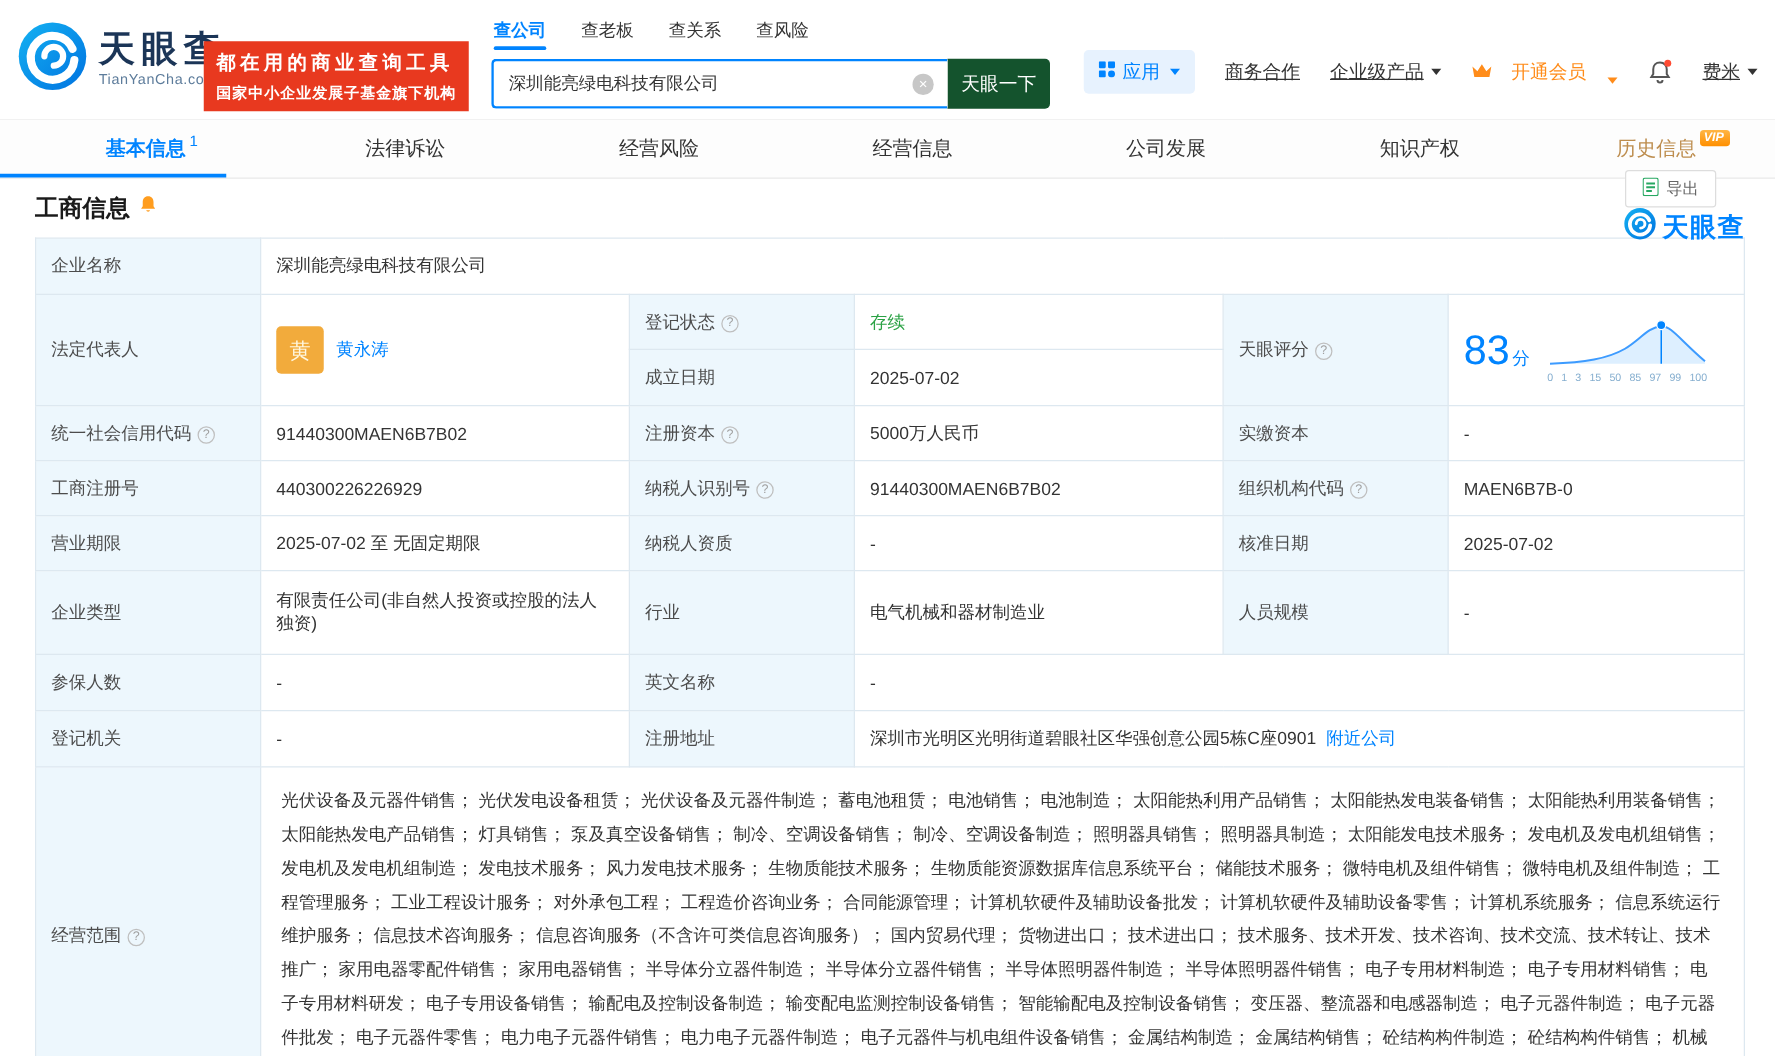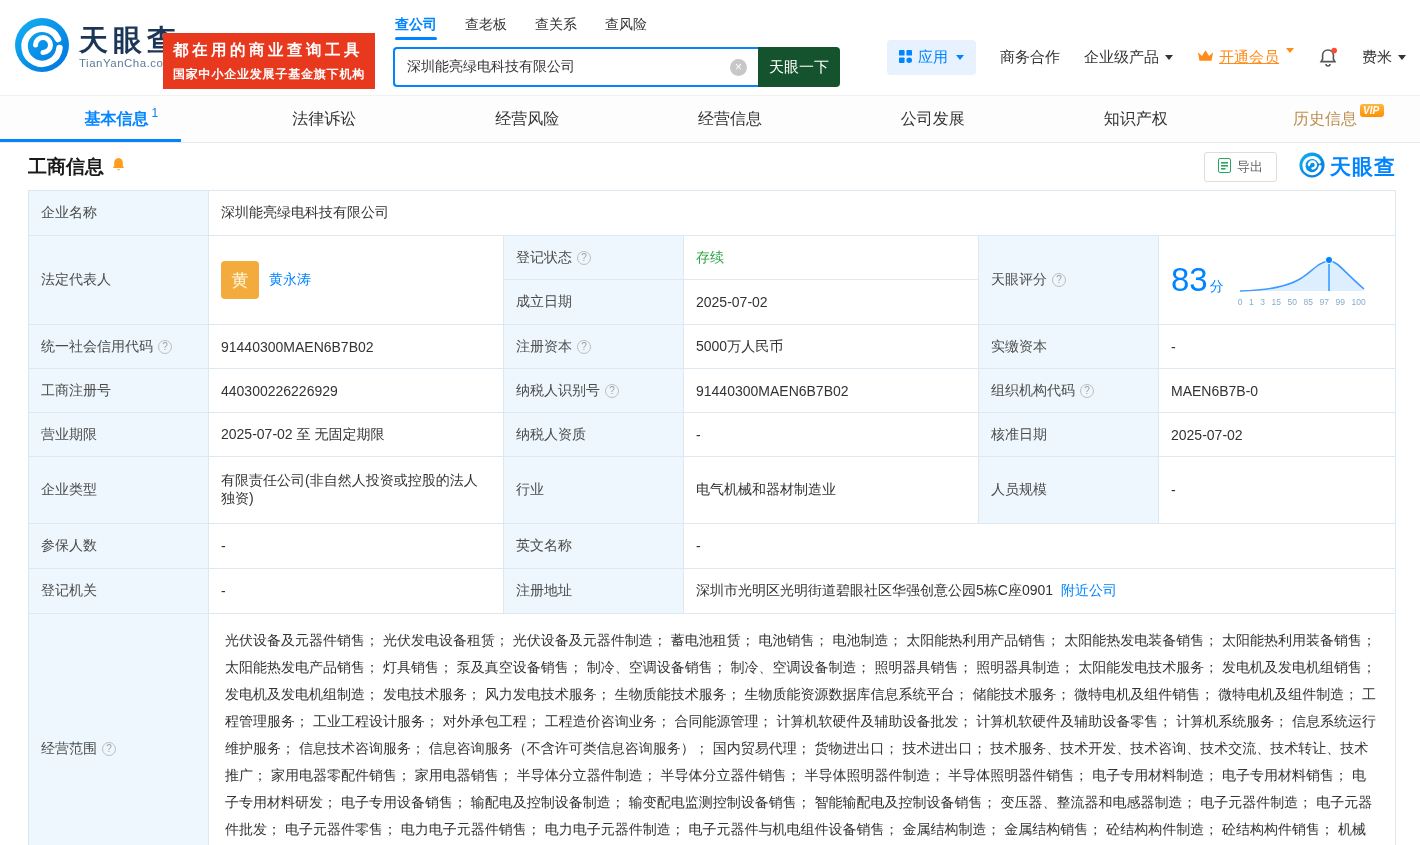--- a/index.html
+++ b/index.html
@@ -27,42 +27,42 @@
     border-radius:4px 0 0 4px; padding:0 34px 0 12px; font-size:14px; color:#333; outline:none;
     font-family:"Liberation Sans","DejaVu Sans",sans-serif; }
   .clear-icon { position:absolute; right:11px; top:12px; width:17px; height:17px; border-radius:50%;
     background:#c7c7c7; color:#fff; font-size:12px; line-height:17px; text-align:center; cursor:pointer; }
   .search-btn { width:82px; height:40px; background:#14532d; color:#fff; border:none;
     border-radius:0 4px 4px 0; font-size:15px; cursor:pointer; font-family:inherit; }
 
   .header-nav { position:absolute; right:14px; top:40px; display:flex; align-items:center; gap:24px; font-size:15px; }
   .app-pill { display:flex; align-items:center; gap:6px; background:#e7f2fe; color:#0084ff;
     border-radius:4px; padding:8px 12px; font-size:15px; cursor:pointer; }
-  .nav-item { color:#333; cursor:pointer; display:flex; align-items:center; gap:4px; }
-  .vip-link { color:#ff8c1a; display:flex; align-items:flex-start; gap:5px; cursor:pointer;text-decoration:underline; }
+  .nav-item { color:#333; cursor:pointer; display:flex; align-items:center; gap:4px;text-decoration:underline; }
+  .vip-link { color:#ff8c1a; display:flex; align-items:flex-end; gap:15px; cursor:pointer; }
   .caret { width:0; height:0; border-left:4px solid transparent; border-right:4px solid transparent;
     border-top:5px solid currentColor; display:inline-block; margin-left:2px; }
   .bell-wrap { position:relative; cursor:pointer; display:flex; align-items:center; }
 
   
   .main-tabs { display:flex; height:48px; border-top:1px solid #f1f1f1; border-bottom:1px solid #e9e9e9; background:#fdfdfd; }
   .main-tab { flex:1; display:flex; align-items:center; justify-content:center; font-size:16px;
     color:#333; position:relative; cursor:pointer;padding-left:40px; }
   .main-tab.active { color:#0084ff; font-weight:bold; }
   .main-tab.active::after { content:""; position:absolute; left:0; right:22px; bottom:0; height:3px; background:#0084ff; }
   .tab-count { color:#0084ff; font-size:12px; margin-left:3px; transform:translateY(-6px); font-weight:normal; }
   .main-tab.vip-tab { color:#bd8d4e; }
   .vip-badge { display:inline-block; background:linear-gradient(#ffb645,#ff8f00); color:#fff;
     font-size:10px; font-weight:bold; font-style:italic; padding:1px 5px 1px 3px; border-radius:3px;
     margin-left:3px; transform:translateY(-9px); }
 
   
   .section-bar { display:flex; align-items:center; height:47px; padding:0 24px 0 28px; }
   .section-title { font-size:19px; font-weight:bold; color:#1a1a1a; display:flex; align-items:center; gap:7px; }
-  .section-right { margin-left:auto; display:flex; align-items:center; }
+  .section-right { margin-left:auto; display:flex; align-items:center;flex-direction:column; }
   .export-btn { display:flex; align-items:center; gap:6px; border:1px solid #ddd; border-radius:3px;
     height:30px; padding:0 13px; font-size:13px; color:#666; background:#fff; cursor:pointer; }
   .brand-mini { display:flex; align-items:center; gap:5px; margin-left:22px; cursor:pointer; }
   .brand-mini-text { color:#0084ff; font-size:21px; font-weight:bold; letter-spacing:1px; }
 
   
   .info-table { width:1368px; margin:0 24px 0 28px; border-collapse:collapse; table-layout:fixed; font-size:14px; }
   .info-table th, .info-table td { border:1px solid #dde8f0; padding:10px 12px; text-align:left; vertical-align:middle; }
   .info-table th { background:#edf7fd; font-weight:normal; color:#4c4c4c; }
   .info-table td { color:#333; background:#fff; }

